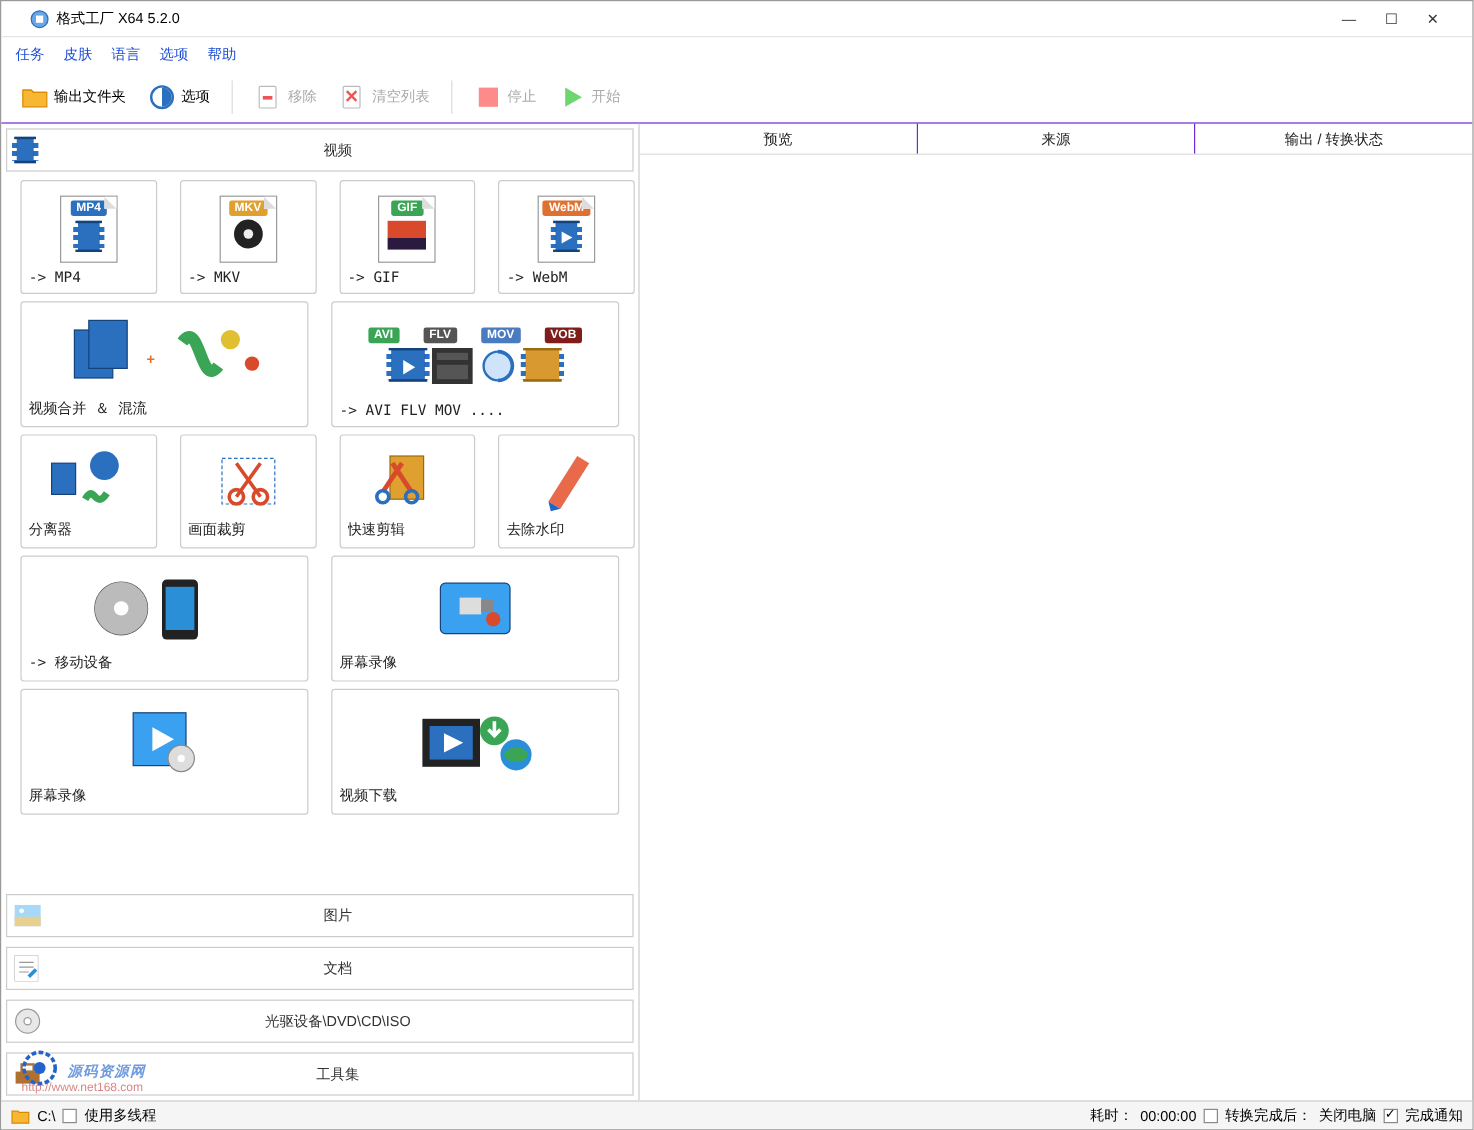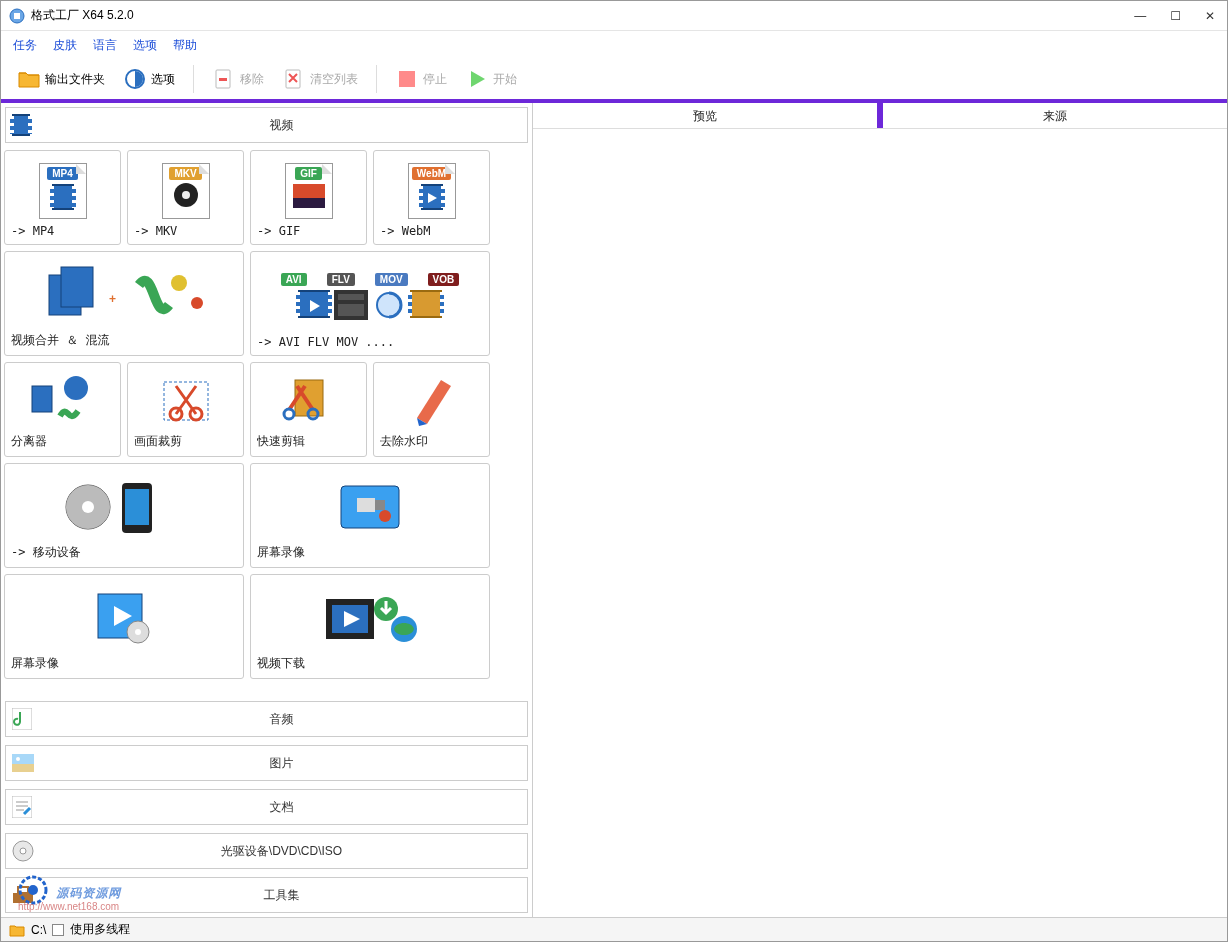--- a/index.html
+++ b/index.html
@@ -1,49 +1,49 @@
 <!DOCTYPE html>
 <html><head>
 <meta charset="utf-8">
 <style>
 * { margin: 0; padding: 0; box-sizing: border-box; font-family: "Microsoft YaHei", "SimSun", sans-serif; font-size: 12px; }
 body { background: #fff; width: 1228px; height: 942px; display: flex; flex-direction: column; border: 1px solid #999; }
-.titlebar { height: 30px; display: flex; align-items: center; padding: 0 8px; border-bottom: 1px solid #e5e5e5; }
+.titlebar { height: 30px; display: flex; align-items: center; padding: 0 24px; border-bottom: 1px solid #e5e5e5; }
 .app-icon { width: 16px; height: 16px; margin-right: 6px; }
 .window-controls { margin-left: auto; display: flex; gap: 24px; color: #333; padding-right: 4px;}
 .window-controls span { cursor: pointer; }
 .menubar { height: 28px; display: flex; align-items: center; padding: 0 12px; gap: 16px; }
 .menubar span { color: #1d4ed8; cursor: pointer; font-family: Liberation Mono, monospace; }
-.toolbar { height: 44px; display: flex; align-items: center; padding: 0 12px; gap: 10px; border-bottom: 4px solid #6d28d9; text-align: center; }
+.toolbar { height: 44px; display: flex; align-items: center; padding: 0 12px; gap: 10px; border-bottom: 1px solid #6d28d9; text-align: center; }
 .tool-btn { display: flex; align-items: center; gap: 4px; padding: 2px 4px; cursor: pointer; }
 .tool-btn.disabled { color: #aaa; }
 .tool-btn svg { width: 24px; height: 24px; }
 .sep { width: 1px; height: 28px; background: #ddd; margin: 0 4px; }
 .main { flex: 1; display: flex; min-height: 0; }
 .left-pane { width: 532px; border-right: 1px solid #ccc; display: flex; flex-direction: column; }
 .cat-header { height: 36px; border: 1px solid #ccc; margin: 4px; display: flex; align-items: center; padding-left: 6px; background: #fff; cursor: pointer; }
 .cat-header .ch-icon { width: 24px; display:flex; align-items:center; }
 .cat-header .ch-label { flex: 1; text-align: center; color: #333; }
 .canvas-wrap { flex: 1; position: relative; overflow: hidden; }
 .tiles-scroll { position:absolute; inset:0; overflow-y:auto; padding: 3px; }
 .tiles-scroll::-webkit-scrollbar{width:16px;}
 .tiles-scroll::-webkit-scrollbar-thumb{background:#bcbcbc;border-radius:2px;}
 .tiles-scroll::-webkit-scrollbar-track{background:#f0f0f0;}
 .tile-row { display: flex; gap: 6px; margin-bottom: 6px; }
-.tile { border: 1px solid #ccc; border-radius: 3px; background: #fff; padding: 6px; display: flex; flex-direction: column; cursor: pointer; }
+.tile { border: 1px solid #ccc; border-radius: 3px; background: #fff; padding: 6px; display: flex; flex-direction: column; cursor: pointer; margin-left: 13px; }
 .tile .im { flex: 1; display:flex; align-items:center; justify-content:center; }
 .tile .lb { font-family: "SimSun", monospace; font-size: 12px; color: #222; white-space:nowrap; overflow:hidden; text-overflow:ellipsis;}
 .t-small { width: 117px; height: 95px; }
 .t-half { width: 117px; height: 95px; } 
 .filmstrip{width:36px;height:40px;background:#2b6fbf;position:relative;border:2px solid #14427a;}
 .filmstrip:before,.filmstrip:after{content:"";position:absolute;top:0;bottom:0;width:4px;background:repeating-linear-gradient(#fff 0 3px,#2b6fbf 3px 7px);}
 .filmstrip:before{left:-4px;} .filmstrip:after{right:-4px;}
 .right-pane { flex: 1; display: flex; flex-direction: column; }
 .list-header { height: 26px; display: flex; border-bottom: 1px solid #ddd; }
-.list-header div { flex: 1; text-align: center; padding-top: 5px; color: #222; border-right: 6px solid #6d28d9; }
+.list-header div { flex: 1; text-align: center; padding-top: 5px; color: #222; border-right: 1px solid #6d28d9; }
 .list-header div:last-child{border-right:none;}
 .statusbar { height: 24px; border-top: 1px solid #ccc; background: #f5f5f5; display: flex; align-items: center; padding: 0 8px; font-size: 11px; }
 .statusbar .s-left { display:flex; align-items:center; gap:6px; }
 .statusbar .s-right { margin-left:auto; display:flex; align-items:center; gap:6px; }
 .chk { width:12px;height:12px;border:1px solid #888;display:inline-block;vertical-align:middle;background:#fff;position:relative;}
 .chk.checked:after{content:"✓";position:absolute;top:-3px;left:0;font-size:11px;color:#000;}
 .watermark { position: fixed; left: 18px; bottom: 30px; font-size: 26px; font-weight: bold; color: rgba(34,102,204,0.65); font-style: italic; pointer-events:none; letter-spacing:1px;margin-top:20px;}
 .watermark .sub{display:block;font-size:10px;font-weight:normal;color:rgba(200,80,80,0.7);letter-spacing:0;font-style:normal;margin-top:-4px;}
 
 .badge{display:inline-block;padding:1px 5px;color:#fff;font-size:10px;font-weight:bold;border-radius:2px;font-family:Arial;}
@@ -319,29 +319,20 @@
               </div>
             <div class="lb">视频下载</div>
           </div>
         </div>
 
       </div>
     </div>
 
     <div class="cat-header">
       <span class="ch-icon">
-          <svg width="20" height="22" viewBox="0 0 20 22">
-            <rect width="20" height="22" fill="#fff" stroke="#bbb"></rect>
-            <path d="M8 4v10a3 3 0 1 1-2-3" stroke="#3aa655" stroke-width="2" fill="none"></path>
-          </svg>
-        </span>
-      <span class="ch-label">音频</span>
-    </div>
-    <div class="cat-header">
-      <span class="ch-icon">
           <svg width="22" height="18" viewBox="0 0 22 18">
             <rect width="22" height="18" fill="#a8d8f8"></rect>
             <rect y="10" width="22" height="8" fill="#e8d090"></rect>
             <circle cx="6" cy="5" r="2" fill="#fff"></circle>
           </svg>
         </span>
       <span class="ch-label">图片</span>
     </div>
     <div class="cat-header">
       <span class="ch-icon">
@@ -372,33 +363,43 @@
           </svg>
         </span>
       <span class="ch-label">工具集</span>
     </div>
   </div>
 
   <div class="right-pane">
     <div class="list-header">
       <div>预览</div>
       <div>来源</div>
+      <div>输出 / 转换状态</div>
     </div>
     <div style="flex:1"></div>
   </div>
 </div>
 
 <div class="statusbar">
   <div class="s-left">
     <svg width="16" height="14" viewBox="0 0 16 14">
         <path d="M1 3h5l1 1h8v9H1z" fill="#f7b733" stroke="#d98a00"></path>
       </svg>
     <span>C:\</span>
     <span class="chk"></span>
     <span>使用多线程</span>
+  </div>
+  <div class="s-right">
+    <span>耗时：</span>
+    <span>00:00:00</span>
+    <span class="chk"></span>
+    <span>转换完成后：</span>
+    <span>关闭电脑</span>
+    <span class="chk checked"></span>
+    <span>完成通知</span>
   </div>
 </div>
 
 <div class="watermark">
   <svg width="30" height="30" viewBox="0 0 30 30" style="vertical-align:middle">
       <circle cx="15" cy="15" r="13" fill="none" stroke="#2264cc" stroke-width="3" stroke-dasharray="4 2"></circle>
       <circle cx="15" cy="15" r="5" fill="#2264cc"></circle>
     </svg>
   <span>源码资源网</span>
   <span class="sub">http://www.net168.com</span>

